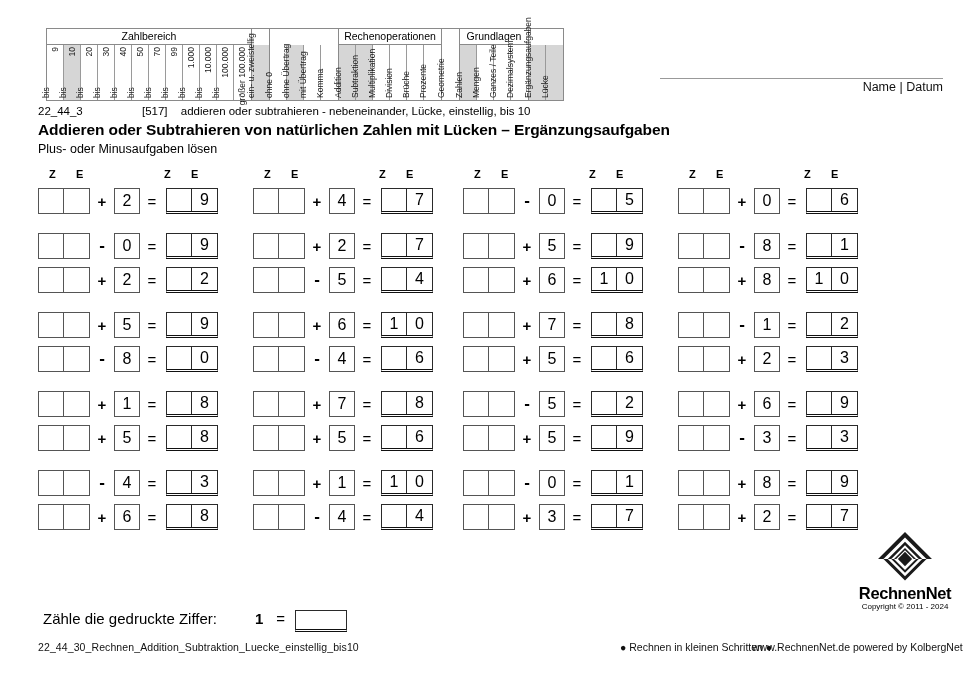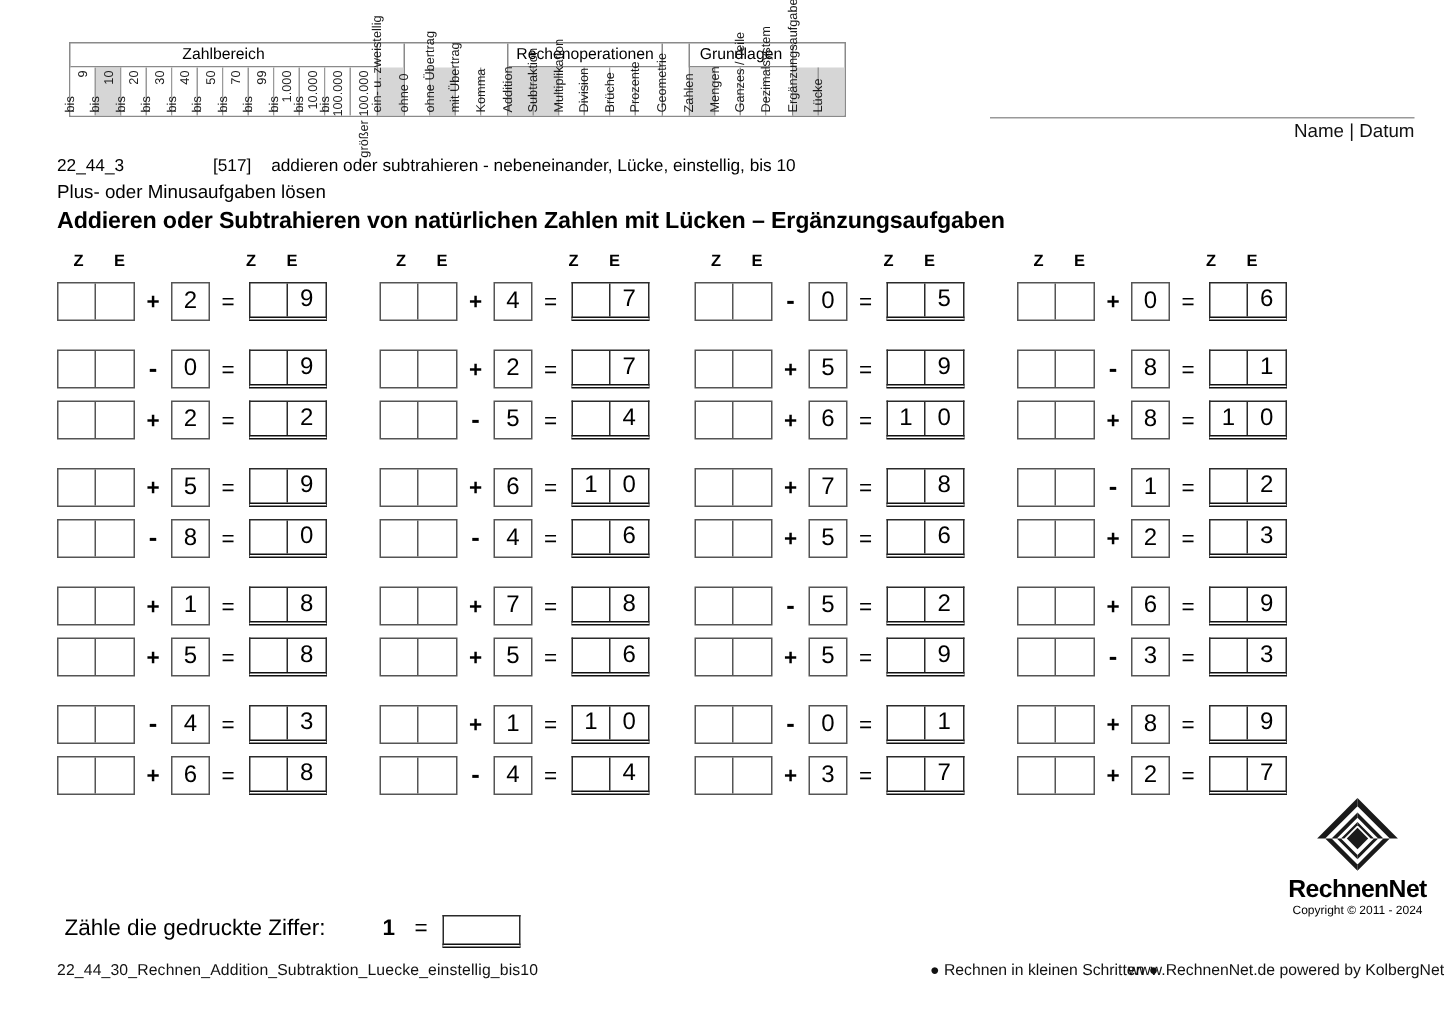--- a/index.html
+++ b/index.html
@@ -11,21 +11,21 @@
     color: #000;
     position: relative;
     overflow: hidden;
   }
 
   
   #header-area { position:absolute; left:0; top:0; width:963px; height:100px; }
 
   #cat-table {
     position:absolute; left:46px; top:28px;
-    height:50px;
+    height:73px;
     display:flex; align-items:stretch;
     border:1px solid #8a8a8a;
     background:#fff;
   }
   .cat-group { display:flex; flex-direction:column; }
   .cat-group-title {
     height:16px; line-height:15px;
     font-size:10.5px; text-align:center;
     border-bottom:1px solid #8a8a8a;
     white-space:nowrap;
@@ -336,22 +336,22 @@
   <div id="name-line"></div>
   <div id="name-label">Name | Datum</div>
 </div>
 
 <div id="title-block">
   <div id="code-line">
     <span class="code">22_44_3</span>
     <span class="bracket">[517]</span>
     <span class="desc">addieren oder subtrahieren - nebeneinander, Lücke, einstellig, bis 10</span>
   </div>
+  <div id="main-title">Addieren oder Subtrahieren von natürlichen Zahlen mit Lücken – Ergänzungsaufgaben</div>
   <div id="sub-title">Plus- oder Minusaufgaben lösen</div>
-  <div id="main-title">Addieren oder Subtrahieren von natürlichen Zahlen mit Lücken – Ergänzungsaufgaben</div>
 </div>
 
 <div id="grid">
     <div class="col-wrap col-1">
       <div class="ze-head">
         <span class="z1">Z</span>
         <span class="e1">E</span>
         <span class="z2">Z</span>
         <span class="e2">E</span>
       </div>

